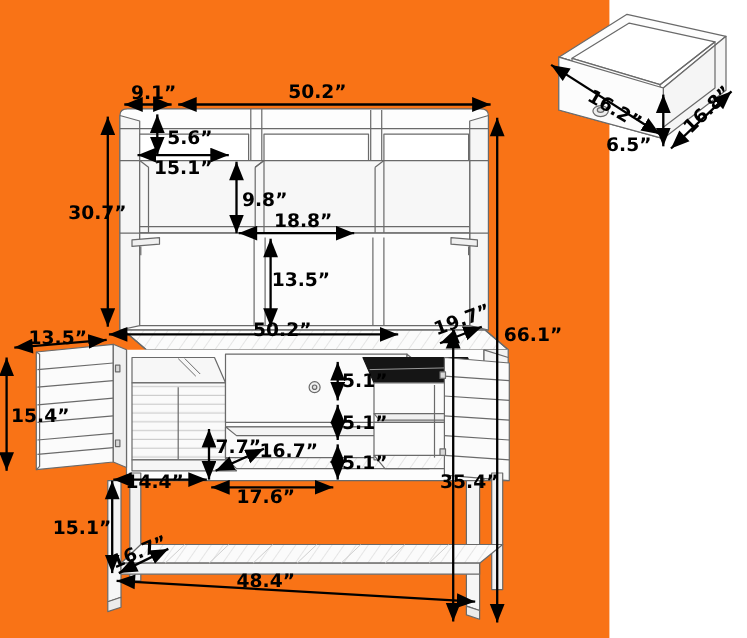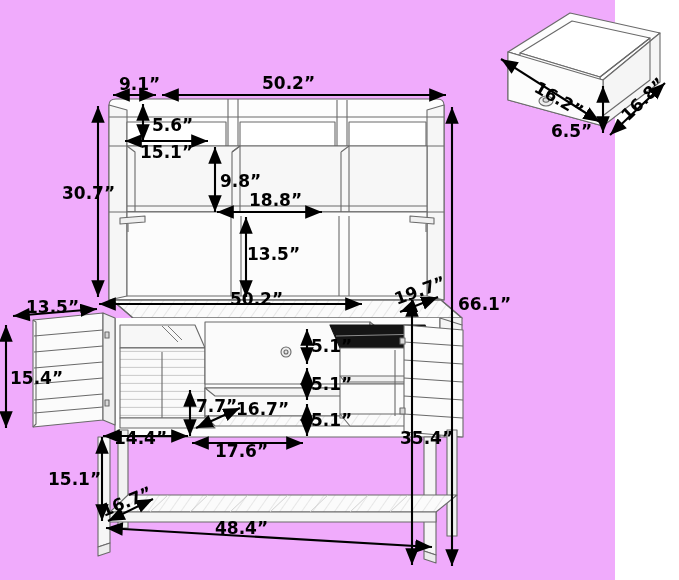--- a/index.html
+++ b/index.html
@@ -1,18 +1,18 @@
 <!DOCTYPE html>
 <html><head>
 <meta charset="utf-8">
 <style>
   html,body{margin:0;padding:0;background:#fff;}
   body{width:679px;height:580px;overflow:hidden;
        font-family:"DejaVu Sans", sans-serif;}
-  #stage{position:relative;width:615px;height:580px;background:#f0abfc;}
+  #stage{position:relative;width:554px;height:580px;background:#f97316;}
   svg{display:block;position:absolute;left:0;top:0;}
   .dimtext{font-family:"DejaVu Sans", sans-serif;font-weight:bold;
            font-size:17px;fill:#000;}
 </style>
 </head>
 <body>
 
 <div id="stage">
 
 <svg width="679" height="580" viewBox="0 0 679 580">

